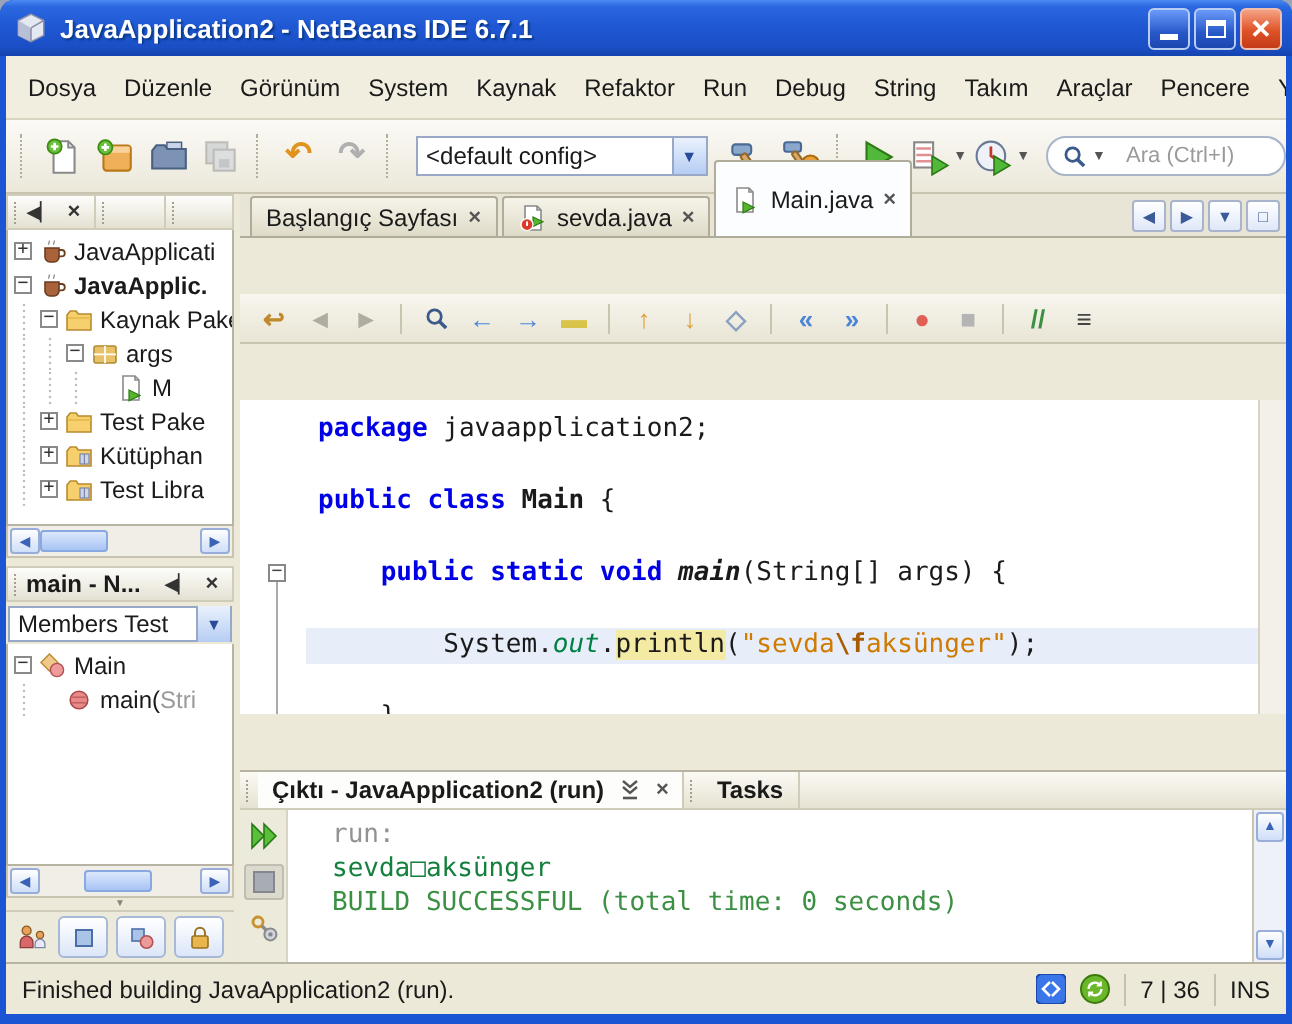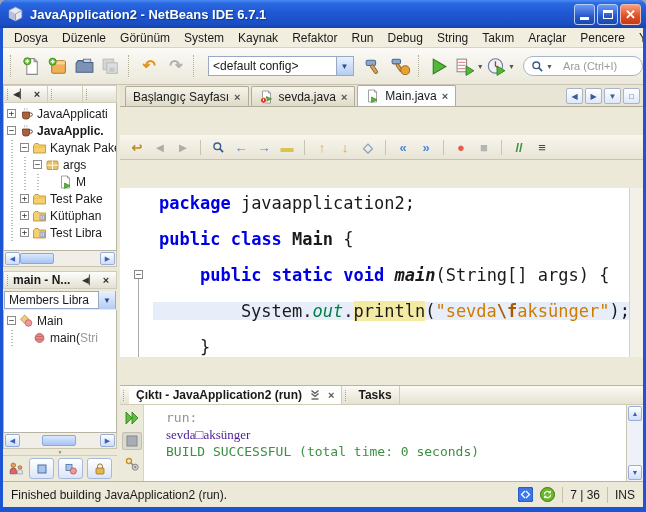--- a/index.html
+++ b/index.html
@@ -14,21 +14,21 @@
   .title-text{color:#fff;font-weight:bold;font-size:13px;margin-left:6px;flex:1;text-shadow:1px 1px 1px #0a3a8a;
     white-space:nowrap;overflow:hidden;}
   .tbc{width:21px;height:21px;border-radius:3px;border:1px solid #b9ccf2;margin-left:2px;display:flex;
     align-items:center;justify-content:center;background:linear-gradient(180deg,#6a9af8,#2858c8 60%,#1a48b0);}
   .tbc.close{background:linear-gradient(180deg,#f4a284,#e05328 55%,#c23a17);border-color:#f2beab;}
   .tbc .min-g{width:9px;height:3px;background:#fff;margin-top:9px;}
   .tbc .max-g{width:10px;height:9px;border:1px solid #fff;border-top:3px solid #fff;}
   .tbc .x-g{color:#fff;font-weight:bold;font-size:13px;line-height:13px;}
   
   .app{position:absolute;top:28px;left:3px;right:3px;bottom:5px;background:#ece9d8;display:flex;flex-direction:column;overflow:hidden;}
-  .menubar{height:20px;display:flex;align-items:center;padding-left:4px;background:#f1eee0;border-bottom:1px solid #d8d4c0;}
+  .menubar{height:32px;display:flex;align-items:center;padding-left:4px;background:#f1eee0;border-bottom:1px solid #d8d4c0;}
   .menu-item{padding:2px 7px;white-space:nowrap;}
   
   .toolbar{height:37px;display:flex;align-items:center;background:linear-gradient(180deg,#fbfaf6,#ebe8da);
     border-bottom:1px solid #c8c4b0;padding-left:3px;}
   .grip{width:4px;height:22px;border-left:1px dotted #b2ae9a;margin:0 4px;}
   .tbtn{width:27px;height:27px;display:flex;align-items:center;justify-content:center;background:transparent;border:0;padding:0;}
   .dd{font-size:7px;color:#555;margin-left:-2px;}
   .combo{width:148px;height:20px;background:#fff;border:1px solid #9aa8c8;display:flex;align-items:center;padding-left:4px;margin:0 7px;}
   .combo-arrow-btn{margin-left:auto;width:17px;height:18px;background:linear-gradient(180deg,#eaf1fd,#b5cdf3);
     border-left:1px solid #9aa8c8;color:#2a4a9a;font-size:8px;display:flex;align-items:center;justify-content:center;}
@@ -73,40 +73,40 @@
   .collapse-handle{height:6px;display:flex;justify-content:center;align-items:center;flex:none;color:#8a8676;font-size:5px;}
   .filters{height:26px;background:#eceadb;border-top:1px solid #cfccba;display:flex;align-items:center;gap:4px;
     padding-left:5px;flex:none;overflow:hidden;}
   .plain-icon{width:17px;height:15px;}
   .filter-btn{width:25px;height:21px;border:1px solid #a8b8d8;border-radius:3px;flex:none;
     background:linear-gradient(180deg,#fff,#dce6f8);display:flex;align-items:center;justify-content:center;padding:0;}
   
   .tabrow{height:22px;background:#e8e5d6;border-bottom:1px solid #b0ac9a;display:flex;align-items:flex-end;padding-left:5px;flex:none;}
   .etab{height:20px;display:flex;align-items:center;padding:0 7px;background:linear-gradient(180deg,#f6f4ea,#dfdbc8);
     border:1px solid #b0ac9a;border-bottom:0;margin-right:2px;gap:5px;border-radius:2px 2px 0 0;white-space:nowrap;}
-  .etab.active{background:#fbfdff;height:21px;}
+  .etab.active{background:#fbfdff;height:38px;}
   .etab .t-icon{width:15px;height:14px;margin:0;}
   .tab-close{color:#555;font-size:11px;font-weight:bold;line-height:10px;}
   .tabnav{margin-left:auto;display:flex;gap:2px;padding:0 3px 2px 3px;align-items:center;}
   .tn-btn{width:17px;height:16px;border:1px solid #a8b4cc;border-radius:2px;background:linear-gradient(180deg,#fff,#dfe8f8);
     font-size:8px;color:#3a5a9a;display:flex;align-items:center;justify-content:center;padding:0;}
   
   .etoolbar{height:25px;background:linear-gradient(180deg,#f8f6ee,#e8e5d6);border-bottom:1px solid #c8c4b0;
     display:flex;align-items:center;padding-left:6px;gap:1px;flex:none;}
   .ebtn{width:22px;height:20px;display:flex;align-items:center;justify-content:center;font-size:13px;font-weight:bold;
     background:transparent;border:0;padding:0;}
   .esep{width:1px;height:15px;background:#c8c4b0;margin:0 5px;}
   
   .editor{flex:1;position:relative;background:#fff;overflow:hidden;min-height:0;}
   .fold-margin{position:absolute;left:0;top:0;bottom:0;width:33px;background:#fff;}
   .fold-box{position:absolute;left:14px;width:9px;height:9px;border:1px solid #888;background:#fff;font-size:9px;
     line-height:7px;text-align:center;color:#444;font-family:"DejaVu Sans Mono",monospace;}
   .fold-line{position:absolute;left:18px;width:1px;background:#aaa;}
   .code-area{position:absolute;left:33px;top:0;right:14px;bottom:0;font-family:"DejaVu Sans Mono",monospace;
-    font-size:17px;line-height:18px;padding-top:6px;white-space:pre;overflow:hidden;}
+    font-size:13px;line-height:18px;padding-top:6px;white-space:pre;overflow:hidden;}
   .code-line{height:18px;padding-left:6px;}
   .code-line.current{background:var(--linehl);}
   .s-kw{color:var(--kw);font-weight:bold;}
   .s-cls{font-weight:bold;}
   .s-mth{font-weight:bold;font-style:italic;}
   .s-fld{color:var(--fld);font-style:italic;}
   .s-str{color:var(--str);}
   .s-esc{color:var(--esc);font-weight:bold;}
   .s-hl{background:var(--occhl);}
   .watermark{position:absolute;left:68px;top:224px;font-size:23px;font-weight:bold;color:#efe9da;letter-spacing:2px;}
@@ -120,21 +120,21 @@
   .out-tab.tasks{border-right:1px solid #cfccba;}
   .out-grip{width:3px;height:11px;border-left:1px dotted #a39f8d;align-self:center;margin:0 3px;}
   .out-body{flex:1;display:flex;min-height:0;}
   .out-toolbar{width:24px;background:#eceadb;border-right:1px solid #d8d4c4;display:flex;flex-direction:column;
     align-items:center;padding-top:4px;gap:5px;flex:none;}
   .obtn{width:20px;height:18px;display:flex;align-items:center;justify-content:center;background:transparent;border:0;padding:0;}
   .obtn.disabled{border:1px solid #c0beb0;background:#dcdacc;border-radius:2px;}
   .console{flex:1;background:#fff;font-family:"DejaVu Sans Mono",monospace;font-size:13px;line-height:17px;
     padding:4px 22px;white-space:pre;overflow:hidden;}
   .ln-muted{color:#929292;}
-  .ln-plain{color:#4c1d95;font-family:Liberation Serif, serif;}
+  .ln-plain{color:#15803d;}
   .ln-success{color:var(--success);}
   .vscroll{width:17px;background:#eef1f8;border-left:1px solid #c8c4b0;display:flex;flex-direction:column;flex:none;}
   .vs-btn{height:15px;background:linear-gradient(180deg,#fefefe,#cfdef8);border:1px solid #98aed8;border-radius:2px;
     color:#3a62b8;font-size:7px;display:flex;align-items:center;justify-content:center;margin:1px;}
   .vs-track{flex:1;}
   
   .statusbar{height:26px;background:#ece9d8;border-top:1px solid #b8b4a4;display:flex;align-items:center;
     padding:0 8px;flex:none;}
   .sb-right{margin-left:auto;display:flex;align-items:center;gap:7px;}
   .sb-sep{width:1px;height:16px;background:#c4c0ac;}
@@ -382,21 +382,21 @@
             <span class="ph-grip"></span>
             <span class="ph-title">main - N...</span>
             <button class="ph-btn">
                 <span style="font-size:9px;color:#333;line-height:9px">◀▏</span>
               </button>
             <button class="ph-btn">
                 <span style="font-size:11px;color:#333;font-weight:bold;line-height:10px">×</span>
               </button>
           </div>
           <div class="nav-combo">
-            <span>Members Libra</span>
+            <span>Members Test</span>
             <span class="combo-arrow-btn">▼</span>
           </div>
           <div class="tree" id="navigator-tree">
               <div class="tree-row">
                 <span class="expander">−</span>
                 <span class="t-icon"><svg width="15" height="14" viewBox="0 0 14 14">
                     <rect x="2.2" y="2.2" width="6" height="6" transform="rotate(45 5.2 5.2)" fill="#f0c88a" stroke="#b98a2e" stroke-width=".7"></rect>
                     <circle cx="9" cy="9" r="3.3" fill="#ef9a9a" stroke="#b05252" stroke-width=".7"></circle>
                   </svg></span>
                 <span class="t-label">Main</span>

